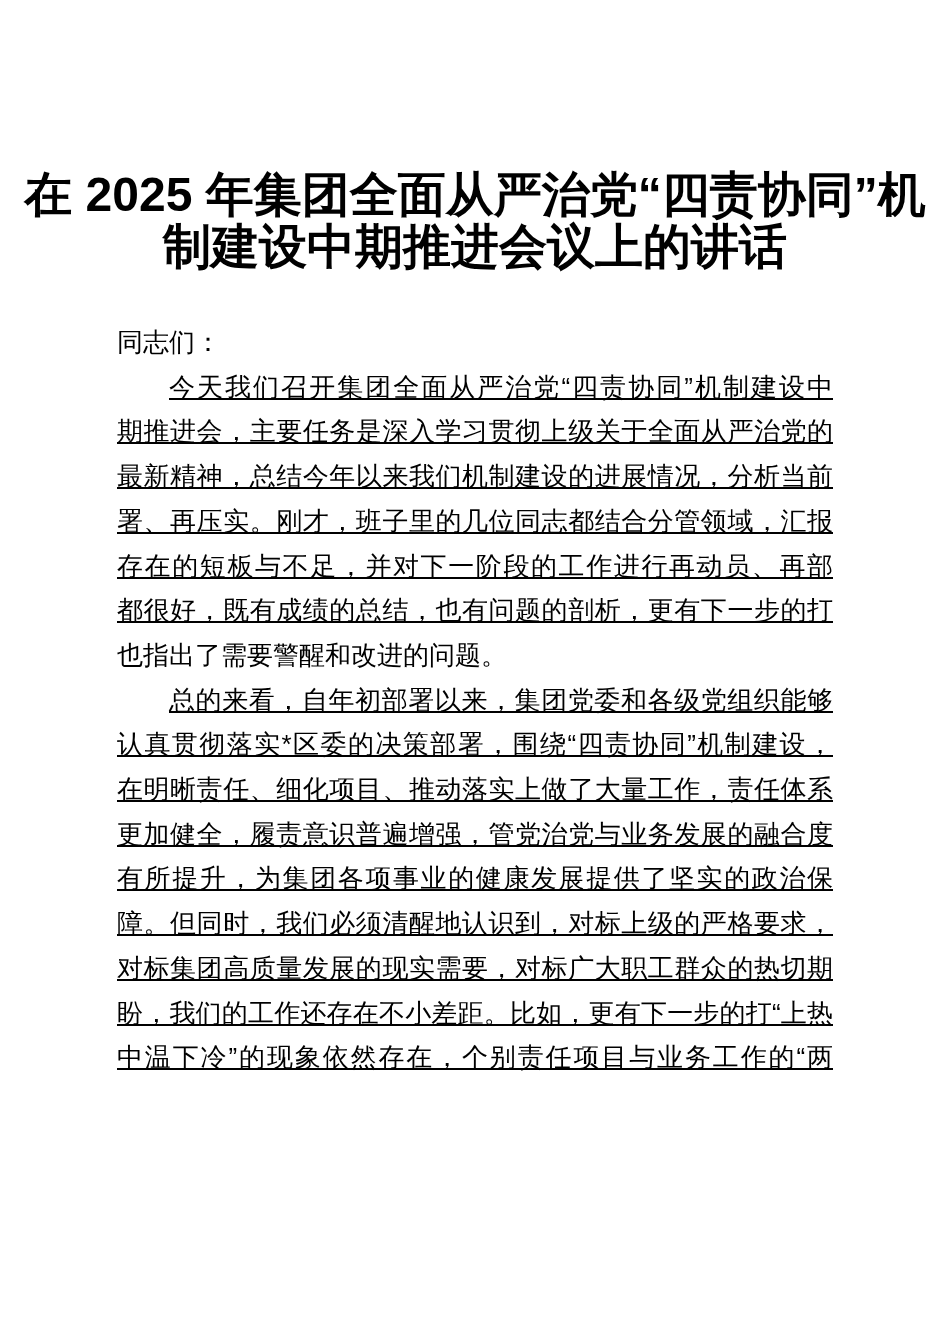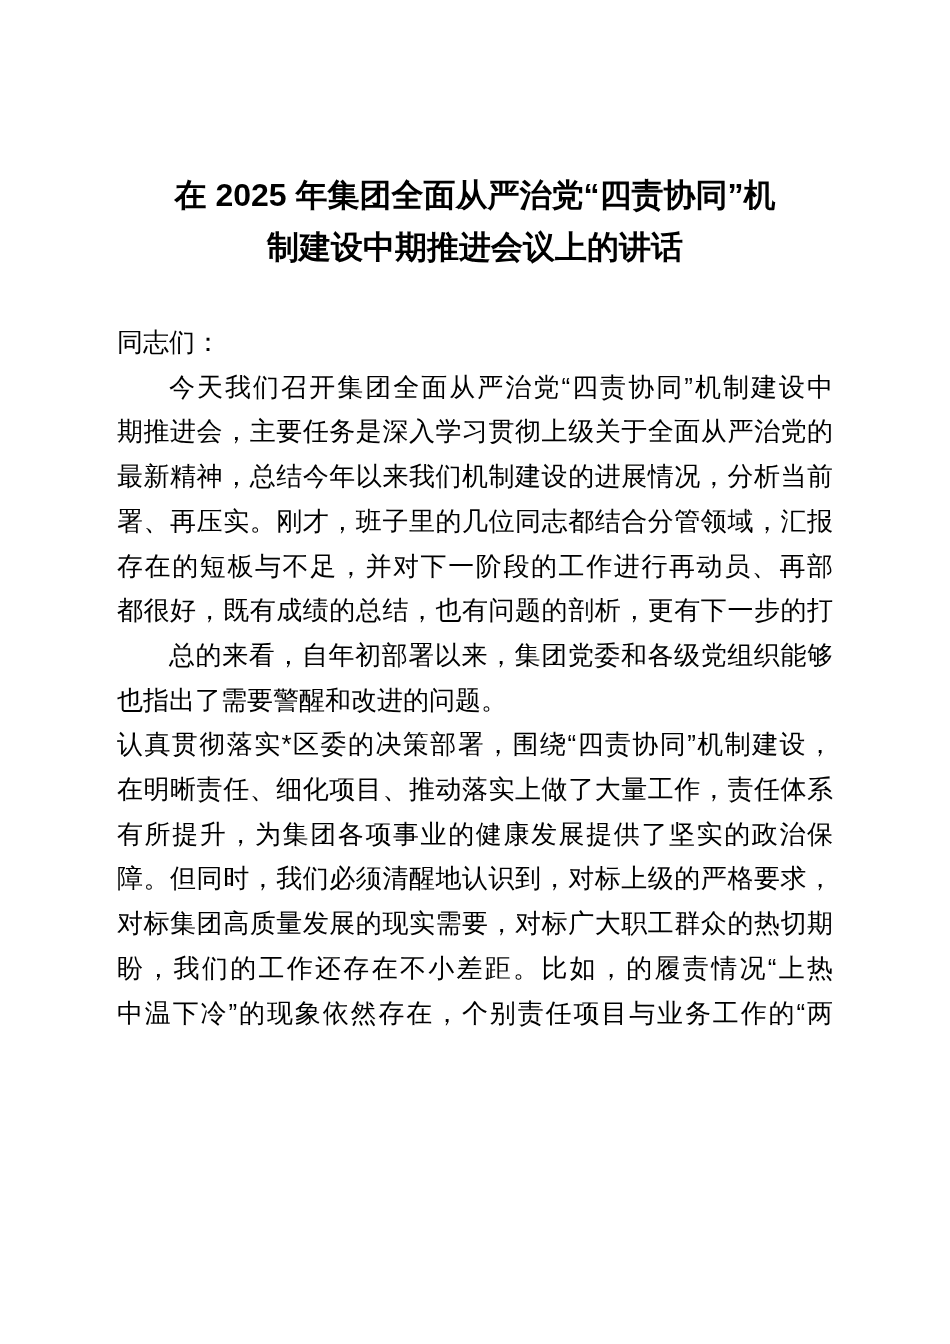--- a/index.html
+++ b/index.html
@@ -17,41 +17,42 @@
   .doc {
     width: 950px;
     height: 1344px;
     background: #ffffff;
     position: relative;
   }
   .title {
     margin: 0;
     padding-top: 169px;
     text-align: center;
-    font-size: 32px;
+    font-size: 48px;
     line-height: 52px;
     font-weight: 700;
     color: #000000;
   }
   .title-line {
     width: 100%;
   }
   .body-text {
     width: 716px;
     margin: 47px auto 0 auto;
     font-size: 26px;
     line-height: 44.7px;
     color: #000000;
   }
   .line {
     text-align: justify;
     text-align-last: left;
   }
   .line.fill {
     text-align-last: justify;
+    text-decoration: underline;
   }
   .line.indent {
     text-indent: 52px;
   }
 </style>
 </head>
 <body>
 
 <div class="doc">
   <h1 class="title">
@@ -60,23 +61,24 @@
   </h1>
   <div class="body-text">
 
   <div class="line">同志们：</div>
       <div class="line indent fill">今天我们召开集团全面从严治党“四责协同”机制建设中</div>
       <div class="line fill">期推进会，主要任务是深入学习贯彻上级关于全面从严治党的</div>
       <div class="line fill">最新精神，总结今年以来我们机制建设的进展情况，分析当前</div>
       <div class="line fill">署、再压实。刚才，班子里的几位同志都结合分管领域，汇报</div>
       <div class="line fill">存在的短板与不足，并对下一阶段的工作进行再动员、再部</div>
       <div class="line fill">都很好，既有成绩的总结，也有问题的剖析，更有下一步的打</div>
+      <div class="line">也指出了需要警醒和改进的问题。</div>
       <div class="line indent fill">总的来看，自年初部署以来，集团党委和各级党组织能够</div>
-      <div class="line">也指出了需要警醒和改进的问题。</div>
       <div class="line fill">认真贯彻落实*区委的决策部署，围绕“四责协同”机制建设，</div>
       <div class="line fill">在明晰责任、细化项目、推动落实上做了大量工作，责任体系</div>
+      <div class="line fill">更加健全，履责意识普遍增强，管党治党与业务发展的融合度</div>
       <div class="line fill">有所提升，为集团各项事业的健康发展提供了坚实的政治保</div>
       <div class="line fill">障。但同时，我们必须清醒地认识到，对标上级的严格要求，</div>
       <div class="line fill">对标集团高质量发展的现实需要，对标广大职工群众的热切期</div>
-      <div class="line fill">盼，我们的工作还存在不小差距。比如，的履责情况“上热</div>
+      <div class="line fill">盼，我们的工作还存在不小差距。比如，更有下一步的打“上热</div>
       <div class="line fill">中温下冷”的现象依然存在，个别责任项目与业务工作的“两</div>
     </div>
 </div>
 
 </body></html>

